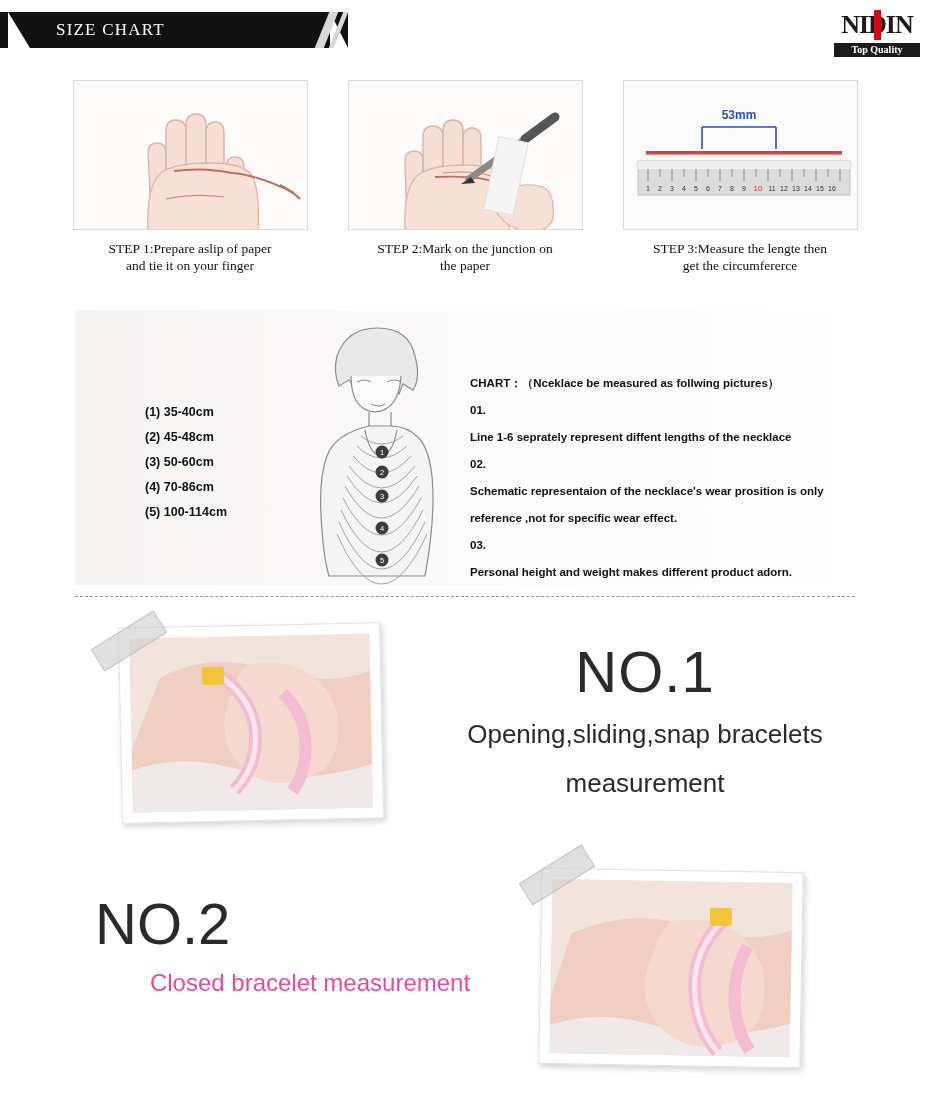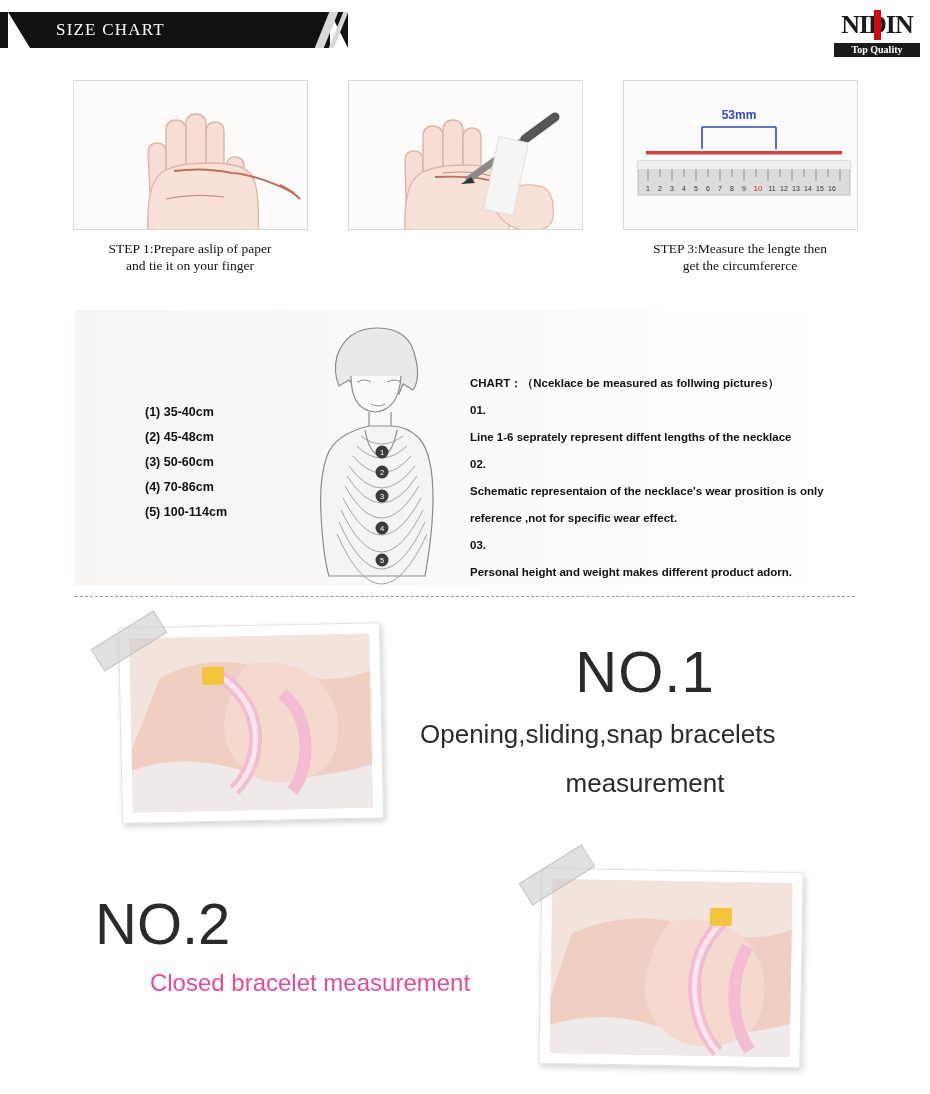--- a/index.html
+++ b/index.html
@@ -189,21 +189,21 @@
   .no-big {
     font-family: "Liberation Sans", sans-serif;
     font-size: 58px;
     color: #2a2a2a;
     letter-spacing: 1px;
     text-align: center;
   }
   .no-line {
     font-size: 26px;
     color: #2a2a2a;
-    text-align: left;
+    text-align: center;
     margin-top: 14px;
   }
   .no-line2 {
     font-size: 26px;
     color: #2a2a2a;
     text-align: center;
     margin-top: 18px;
   }
 
   .no2-card { left: 540px; top: 870px; width: 262px; height: 196px; transform: rotate(1deg); }
@@ -272,20 +272,24 @@
         <path d="M94 92 q28 -3 48 3" fill="none" stroke="#c98f7c" stroke-width="1.2"></path>
         <path d="M86 96 q44 -2 62 6" fill="none" stroke="#c0705a" stroke-width="1.8"></path>
         <g>
           <path d="M120 98 L176 58" stroke="#8a8a8a" stroke-width="7" stroke-linecap="round"></path>
           <path d="M176 58 L206 36" stroke="#555" stroke-width="9" stroke-linecap="round"></path>
           <path d="M112 103 l10 -7 l4 6 z" fill="#333"></path>
         </g>
         <path d="M150 110 q26 -10 44 -4 q12 6 10 30 q-2 14 -22 14 q-22 0 -34 -18 z" fill="#f7e1d7" stroke="#dcb5a6" stroke-width="1.2"></path>
         <rect x="142" y="58" width="30" height="74" fill="#f5f5f5" stroke="#e0e0e0" transform="rotate(12 157 95)"></rect>
       </svg>
+    </div>
+    <div class="step-caption">
+      <span>STEP 2:Mark on the junction on</span><br>
+      <span>the paper</span>
     </div>
   </div>
 
   <div class="step">
     <div class="step-frame">
       <svg class="hand-svg" width="235" height="150" viewBox="0 0 235 150">
         <rect width="235" height="150" fill="#fbfbfb"></rect>
 
         <path d="M78 46 L78 68 M78 46 L152 46 M152 46 L152 68" fill="none" stroke="#2c49c9" stroke-width="1.6"></path>
         <text x="115" y="38" font-family="Liberation Sans, sans-serif" font-size="12" font-weight="bold" fill="#2c49c9" text-anchor="middle">53mm</text>

